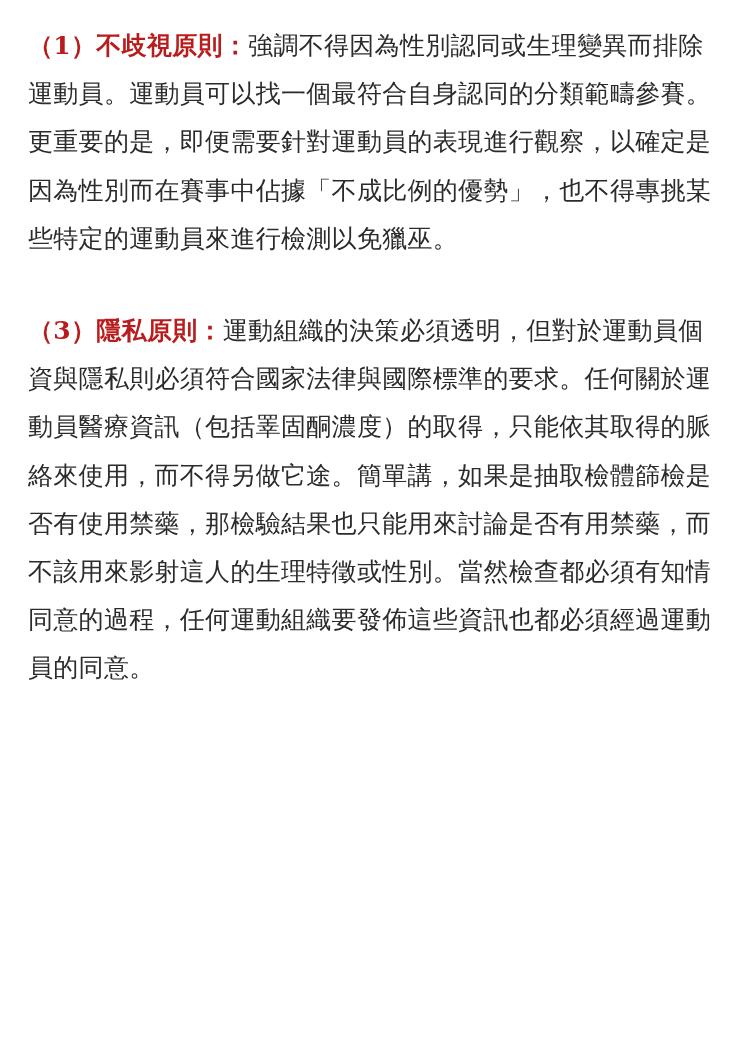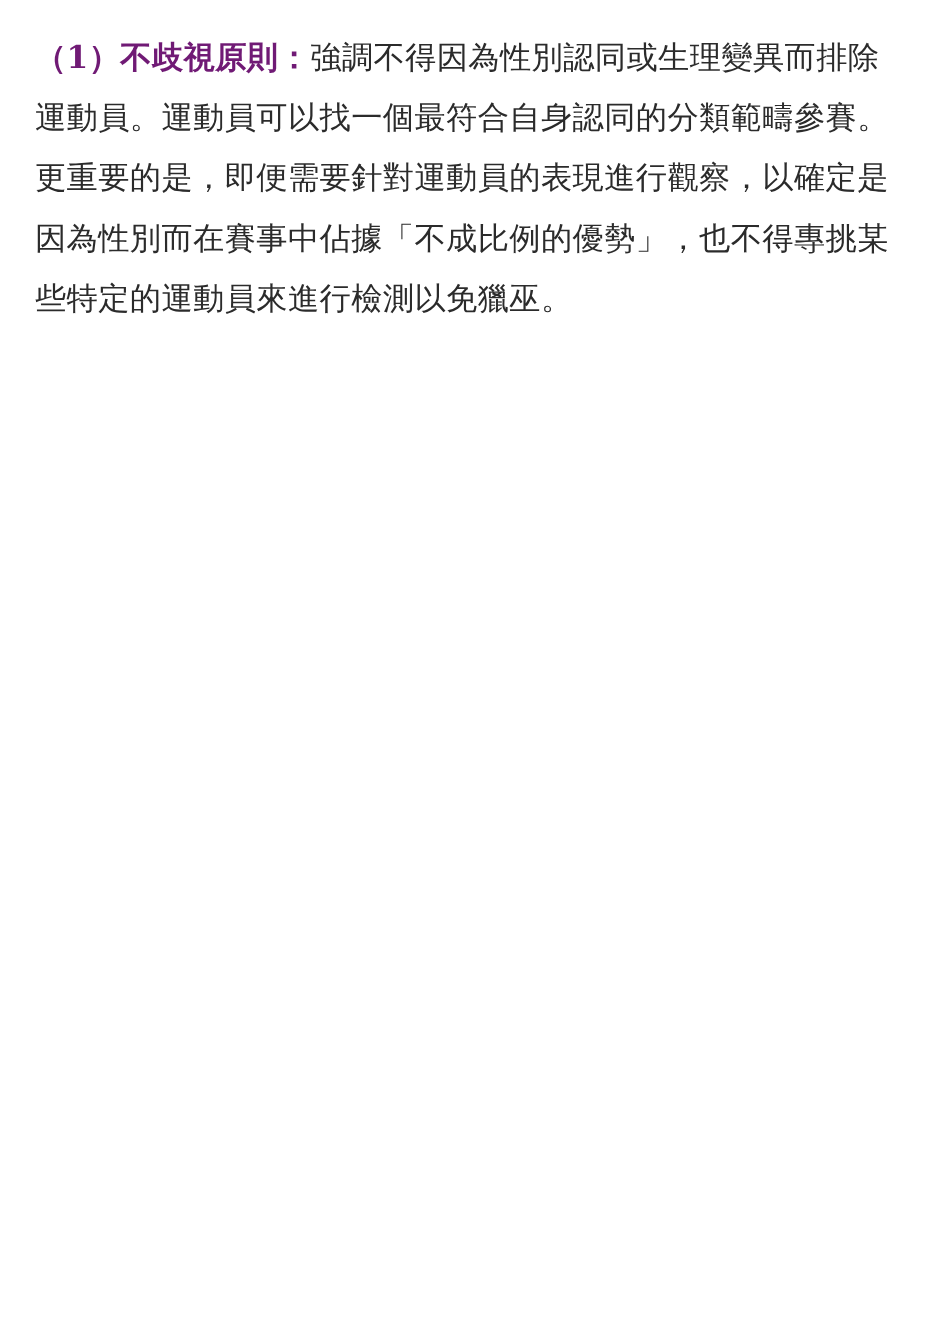--- a/index.html
+++ b/index.html
@@ -9,27 +9,30 @@
     color: #2b2b2b;
   }
   .article { padding: 22px 28px 0 28px; }
   .para {
     font-size: 25px;
     line-height: 48.2px;
     margin: 0 0 44px 0;
     letter-spacing: 0.3px;
     word-break: break-all;
   }
-  .para .lead { font-weight: bold; color: #701a75; }
+  .para .lead { font-weight: bold; color: #b91c1c; }
   .para .num { font-family: "DejaVu Serif", "Liberation Serif", serif; font-weight: bold; }
 </style>
 </head>
 <body>
 
 <div class="article">
 
   <p class="para">
     <span class="lead"><span class="num">（1）</span><span>不歧視原則：</span></span><span>強調不得因為性別認同或生理變異而排除運動員。運動員可以找一個最符合自身認同的分類範疇參賽。更重要的是，即便需要針對運動員的表現進行觀察，以確定是因為性別而在賽事中佔據「不成比例的優勢」，也不得專挑某些特定的運動員來進行檢測以免獵巫。</span>
   </p>
 
 
+  <p class="para">
+    <span class="lead"><span class="num">（3）</span><span>隱私原則：</span></span><span>運動組織的決策必須透明，但對於運動員個資與隱私則必須符合國家法律與國際標準的要求。任何關於運動員醫療資訊（包括睪固酮濃度）的取得，只能依其取得的脈絡來使用，而不得另做它途。簡單講，如果是抽取檢體篩檢是否有使用禁藥，那檢驗結果也只能用來討論是否有用禁藥，而不該用來影射這人的生理特徵或性別。當然檢查都必須有知情同意的過程，任何運動組織要發佈這些資訊也都必須經過運動員的同意。</span>
+  </p>
 
 </div>
 
 </body></html>

